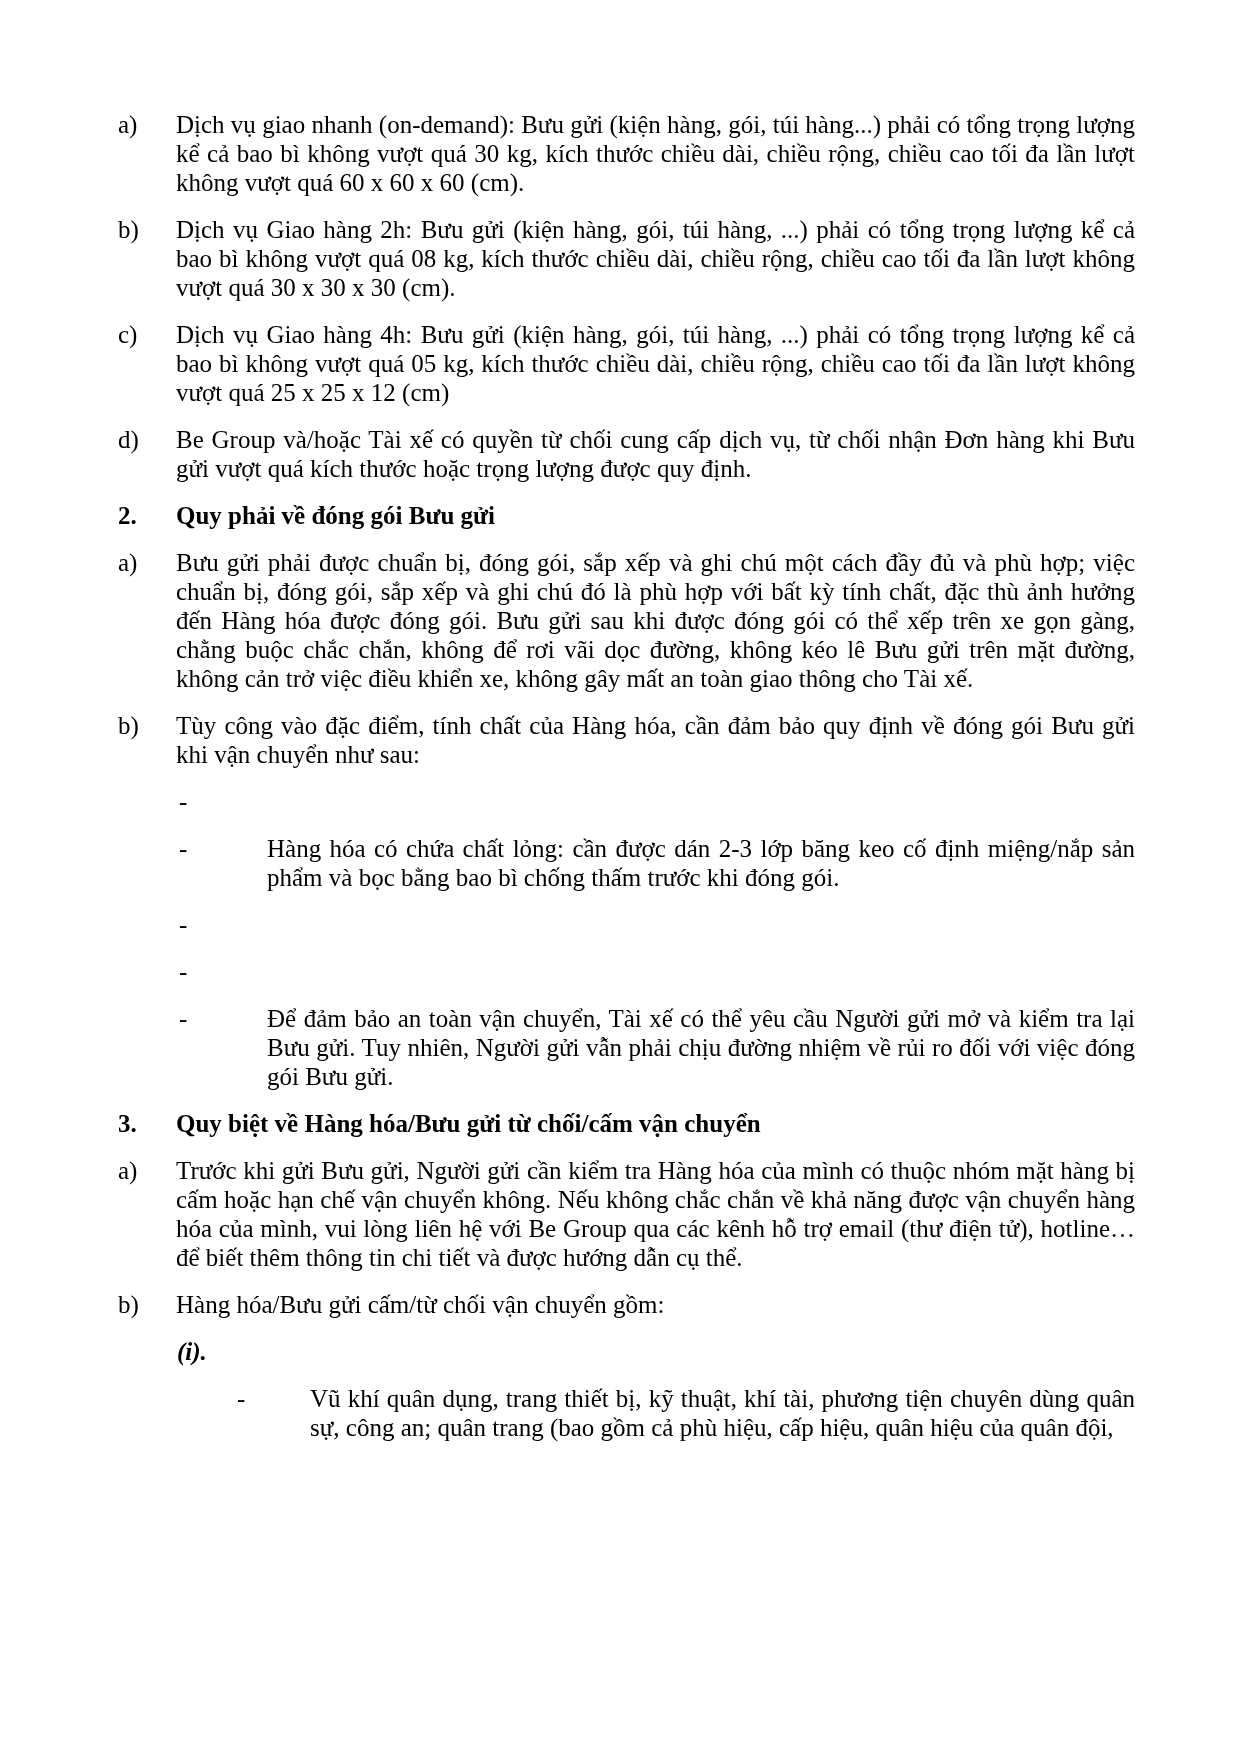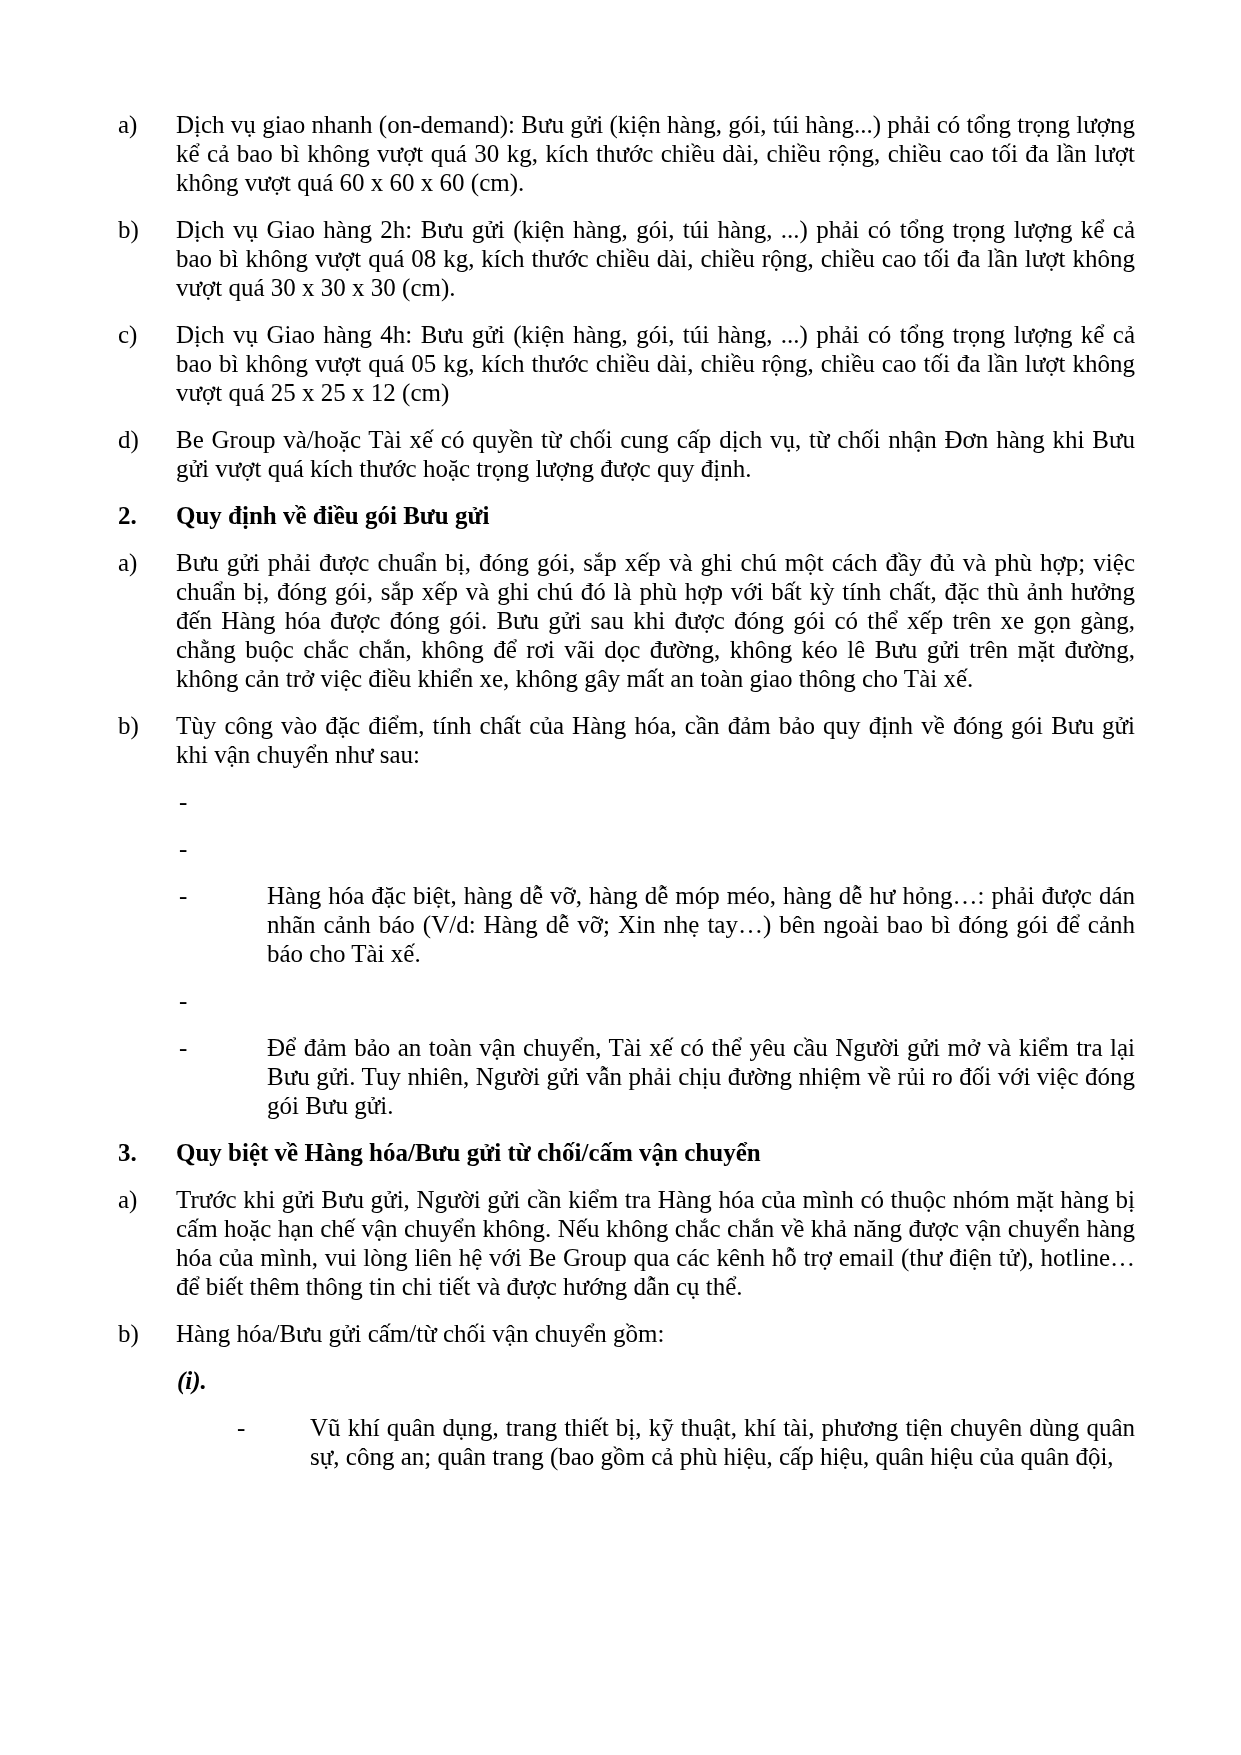--- a/index.html
+++ b/index.html
@@ -54,44 +54,44 @@
     <span class="body">Dịch vụ Giao hàng 4h: Bưu gửi (kiện hàng, gói, túi hàng, ...) phải có tổng trọng lượng kể cả bao bì không vượt quá 05 kg, kích thước chiều dài, chiều rộng, chiều cao tối đa lần lượt không vượt quá 25 x 25 x 12 (cm)</span>
   </div>
 
   <div class="block l1">
     <span class="label">d)</span>
     <span class="body">Be Group và/hoặc Tài xế có quyền từ chối cung cấp dịch vụ, từ chối nhận Đơn hàng khi Bưu gửi vượt quá kích thước hoặc trọng lượng được quy định.</span>
   </div>
 
   <div class="block l1 heading">
     <span class="label">2.</span>
-    <span class="body">Quy định về điều gói Bưu gửi</span>
+    <span class="body">Quy phải về đóng gói Bưu gửi</span>
   </div>
 
   <div class="block l1">
     <span class="label">a)</span>
     <span class="body">Bưu gửi phải được chuẩn bị, đóng gói, sắp xếp và ghi chú một cách đầy đủ và phù hợp; việc chuẩn bị, đóng gói, sắp xếp và ghi chú đó là phù hợp với bất kỳ tính chất, đặc thù ảnh hưởng đến Hàng hóa được đóng gói. Bưu gửi sau khi được đóng gói có thể xếp trên xe gọn gàng, chằng buộc chắc chắn, không để rơi vãi dọc đường, không kéo lê Bưu gửi trên mặt đường, không cản trở việc điều khiển xe, không gây mất an toàn giao thông cho Tài xế.</span>
   </div>
 
   <div class="block l1">
     <span class="label">b)</span>
     <span class="body">Tùy công vào đặc điểm, tính chất của Hàng hóa, cần đảm bảo quy định về đóng gói Bưu gửi khi vận chuyển như sau:</span>
   </div>
 
   <div class="block l2">
     <span class="label">-</span>
   </div>
 
   <div class="block l2">
     <span class="label">-</span>
+    <span class="body">Hàng hóa có chứa chất lỏng: cần được dán 2-3 lớp băng keo cố định miệng/nắp sản phẩm và bọc bằng bao bì chống thấm trước khi đóng gói.</span>
   </div>
 
   <div class="block l2">
     <span class="label">-</span>
-    <span class="body">Hàng hóa đặc biệt, hàng dễ vỡ, hàng dễ móp méo, hàng dễ hư hỏng…: phải được dán nhãn cảnh báo (V/d: Hàng dễ vỡ; Xin nhẹ tay…) bên ngoài bao bì đóng gói để cảnh báo cho Tài xế.</span>
   </div>
 
   <div class="block l2">
     <span class="label">-</span>
   </div>
 
   <div class="block l2">
     <span class="label">-</span>
     <span class="body">Để đảm bảo an toàn vận chuyển, Tài xế có thể yêu cầu Người gửi mở và kiểm tra lại Bưu gửi. Tuy nhiên, Người gửi vẫn phải chịu đường nhiệm về rủi ro đối với việc đóng gói Bưu gửi.</span>
   </div>

